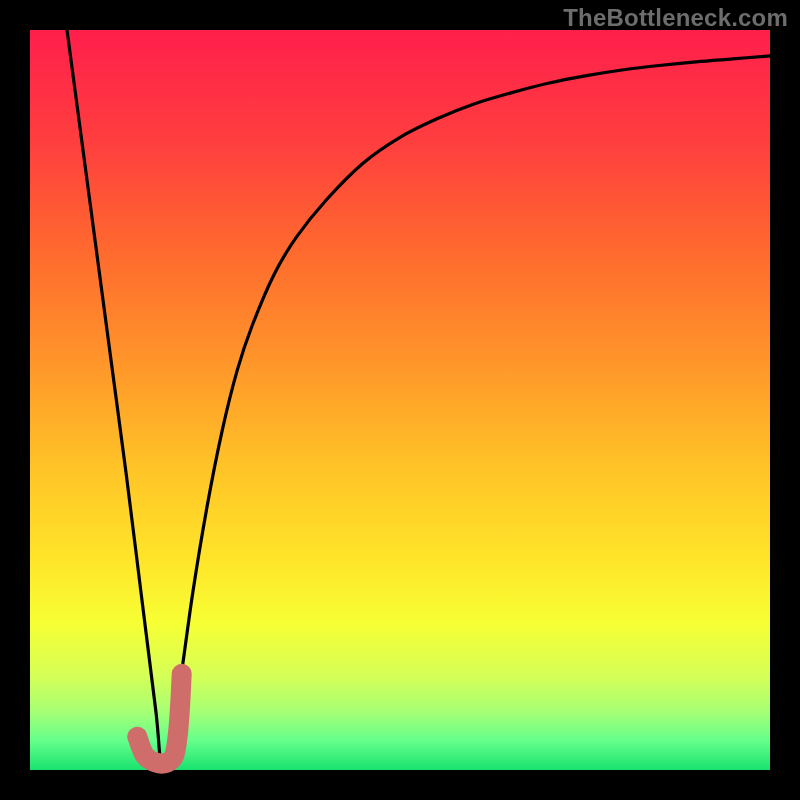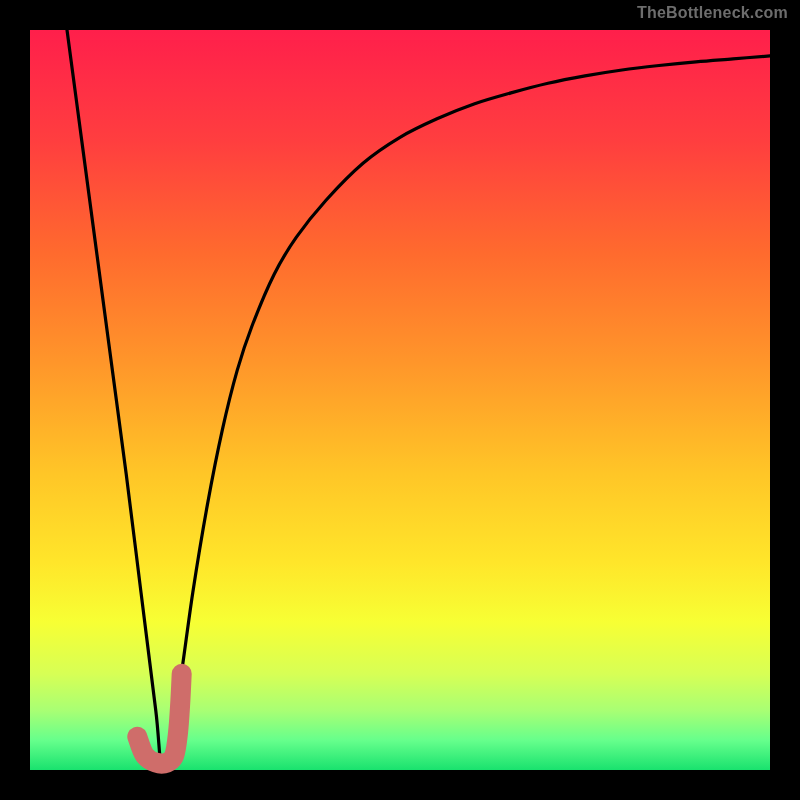--- a/index.html
+++ b/index.html
@@ -17,21 +17,21 @@
     background: #000;
   }
   svg {
     display: block;
   }
   .watermark {
     position: absolute;
     top: 4px;
     right: 12px;
     font-family: Arial, Helvetica, sans-serif;
-    font-size: 16px;
+    font-size: 24px;
     font-weight: 600;
     color: #6d6d6d;
     letter-spacing: 0.2px;
     user-select: none;
   }
 </style>
 </head>
 <body>
 
 <div class="stage">

